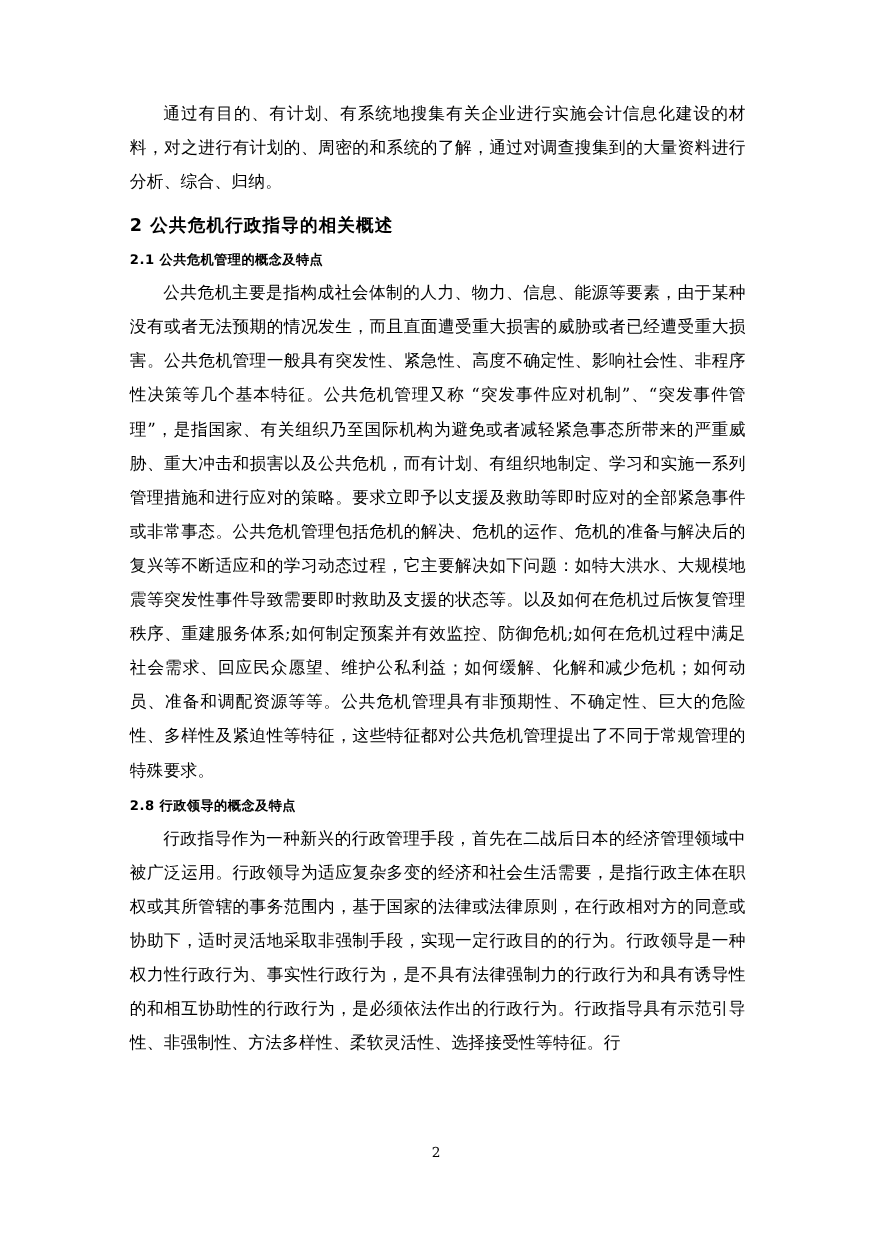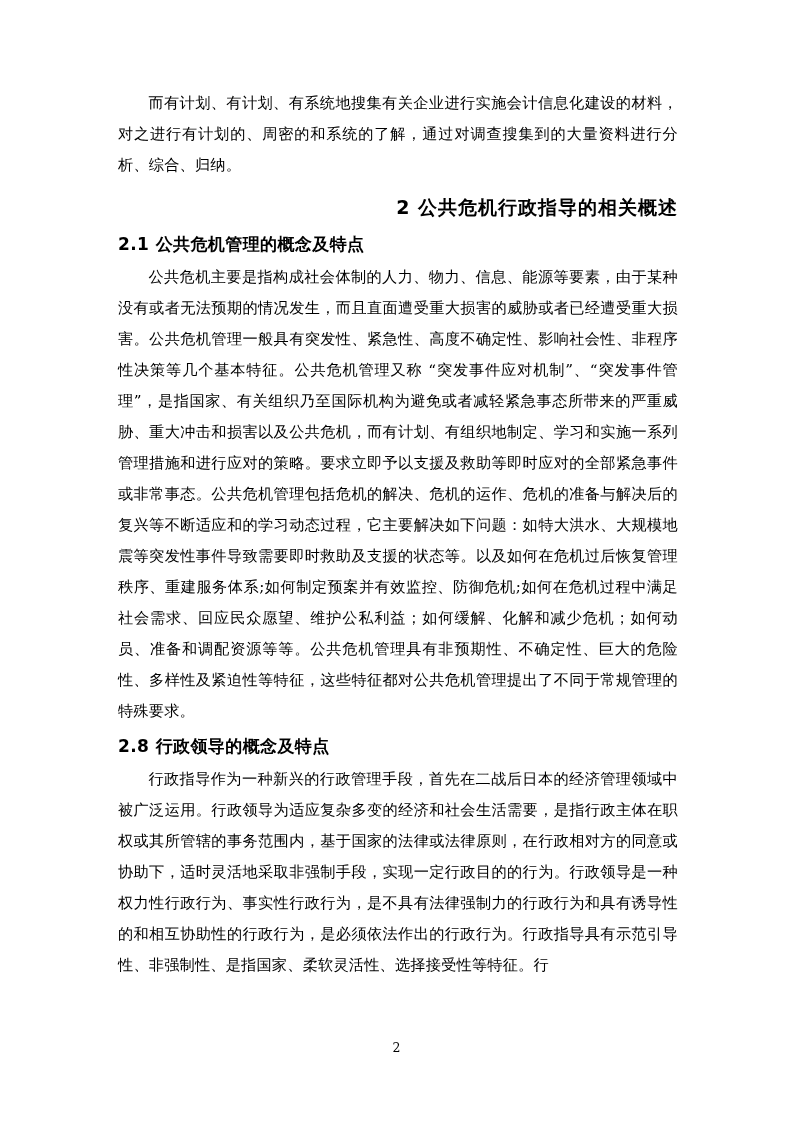--- a/index.html
+++ b/index.html
@@ -31,29 +31,29 @@
     text-justify: inter-ideograph;
     margin: 0 0 2px 0;
     text-indent: 2em;
     letter-spacing: 0.2px;
   }
   .para-tight {
     margin-bottom: 0;
   }
   h1.chapter-title {
     font-family: "DejaVu Sans", "Liberation Sans", sans-serif;
-    font-size: 19px;
+    font-size: 16px;
     font-weight: bold;
-    text-align: right;
+    text-align: left;
     margin: 14px 0 12px 0;
     letter-spacing: 1px;
   }
   h2.section-title {
     font-family: "DejaVu Sans", "Liberation Sans", sans-serif;
-    font-size: 17px;
+    font-size: 12px;
     font-weight: bold;
     text-align: left;
     margin: 8px 0 6px 0;
     letter-spacing: 0.4px;
   }
   .page-number {
     position: absolute;
     left: 0;
     right: 0;
     top: 1040px;
@@ -62,28 +62,28 @@
     font-size: 12.5px;
     color: #000;
   }
 </style>
 </head>
 <body>
 
 <div class="page">
   <div class="content">
 
-    <p class="para">而有计划、有计划、有系统地搜集有关企业进行实施会计信息化建设的材料，对之进行有计划的、周密的和系统的了解，通过对调查搜集到的大量资料进行分析、综合、归纳。</p>
+    <p class="para">通过有目的、有计划、有系统地搜集有关企业进行实施会计信息化建设的材料，对之进行有计划的、周密的和系统的了解，通过对调查搜集到的大量资料进行分析、综合、归纳。</p>
 
     <h1 class="chapter-title">2  公共危机行政指导的相关概述</h1>
 
     <h2 class="section-title">2.1  公共危机管理的概念及特点</h2>
 
     <p class="para">公共危机主要是指构成社会体制的人力、物力、信息、能源等要素，由于某种没有或者无法预期的情况发生，而且直面遭受重大损害的威胁或者已经遭受重大损害。公共危机管理一般具有突发性、紧急性、高度不确定性、影响社会性、非程序性决策等几个基本特征。公共危机管理又称 “突发事件应对机制”、“突发事件管理”，是指国家、有关组织乃至国际机构为避免或者减轻紧急事态所带来的严重威胁、重大冲击和损害以及公共危机，而有计划、有组织地制定、学习和实施一系列管理措施和进行应对的策略。要求立即予以支援及救助等即时应对的全部紧急事件或非常事态。公共危机管理包括危机的解决、危机的运作、危机的准备与解决后的复兴等不断适应和的学习动态过程，它主要解决如下问题：如特大洪水、大规模地震等突发性事件导致需要即时救助及支援的状态等。以及如何在危机过后恢复管理秩序、重建服务体系;如何制定预案并有效监控、防御危机;如何在危机过程中满足社会需求、回应民众愿望、维护公私利益；如何缓解、化解和减少危机；如何动员、准备和调配资源等等。公共危机管理具有非预期性、不确定性、巨大的危险性、多样性及紧迫性等特征，这些特征都对公共危机管理提出了不同于常规管理的特殊要求。</p>
 
     <h2 class="section-title">2.8  行政领导的概念及特点</h2>
 
-    <p class="para para-tight">行政指导作为一种新兴的行政管理手段，首先在二战后日本的经济管理领域中被广泛运用。行政领导为适应复杂多变的经济和社会生活需要，是指行政主体在职权或其所管辖的事务范围内，基于国家的法律或法律原则，在行政相对方的同意或协助下，适时灵活地采取非强制手段，实现一定行政目的的行为。行政领导是一种权力性行政行为、事实性行政行为，是不具有法律强制力的行政行为和具有诱导性的和相互协助性的行政行为，是必须依法作出的行政行为。行政指导具有示范引导性、非强制性、是指国家、柔软灵活性、选择接受性等特征。行</p>
+    <p class="para para-tight">行政指导作为一种新兴的行政管理手段，首先在二战后日本的经济管理领域中被广泛运用。行政领导为适应复杂多变的经济和社会生活需要，是指行政主体在职权或其所管辖的事务范围内，基于国家的法律或法律原则，在行政相对方的同意或协助下，适时灵活地采取非强制手段，实现一定行政目的的行为。行政领导是一种权力性行政行为、事实性行政行为，是不具有法律强制力的行政行为和具有诱导性的和相互协助性的行政行为，是必须依法作出的行政行为。行政指导具有示范引导性、非强制性、方法多样性、柔软灵活性、选择接受性等特征。行</p>
 
   </div>
 
   <div class="page-number">2</div>
 </div>
 
 </body></html>

